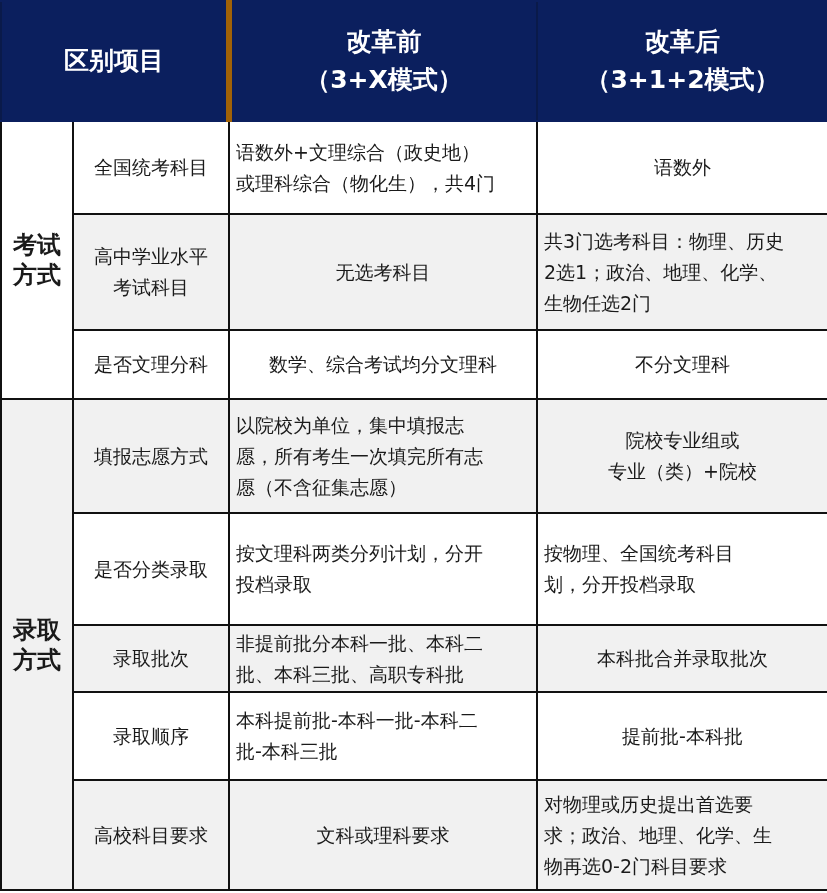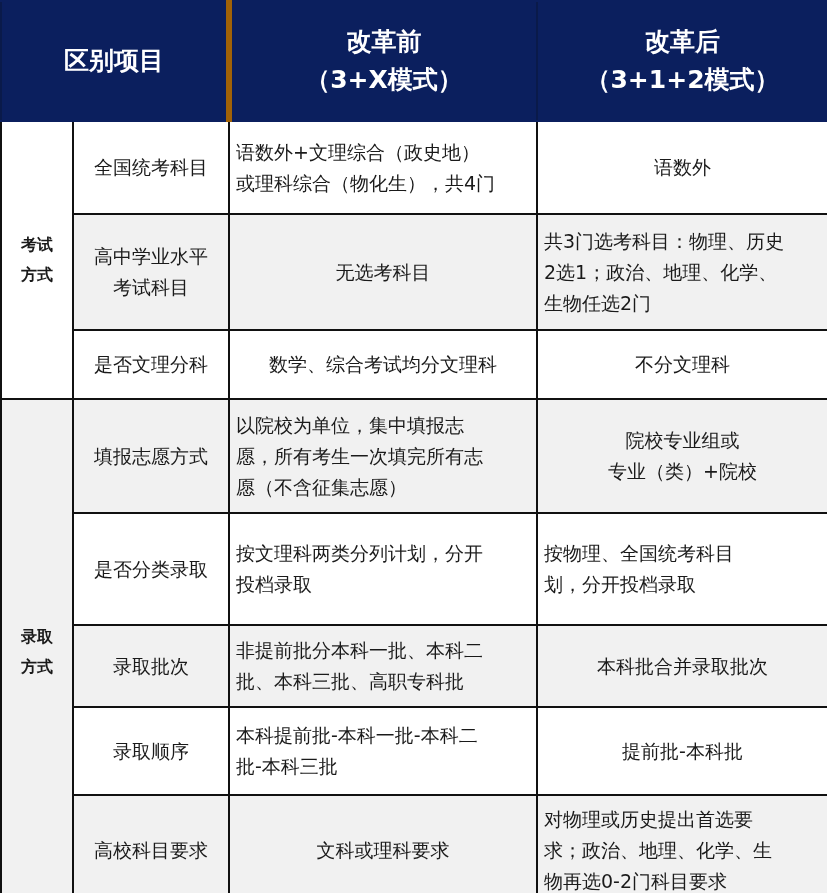--- a/index.html
+++ b/index.html
@@ -2,21 +2,21 @@
 <html><head>
 <meta charset="utf-8">
 <style>
   html, body { margin: 0; padding: 0; background: #ffffff; }
   body { width: 827px; height: 893px; overflow: hidden; font-family: "DejaVu Sans", "Liberation Sans", sans-serif; }
   table { border-collapse: collapse; table-layout: fixed; width: 827px; }
   td, th { border: 2px solid #111111; padding: 0 6px; font-size: 19px; color: #1a1a1a; line-height: 31px; }
   th { background: #0b1f5e; color: #ffffff; font-weight: bold; font-size: 25px; line-height: 38px; text-align: center; border-color: #0b1f5e #0a1a4a; }
   th.first { border-right: 6px solid #a16207; }
   th.mid { border-left: 1px solid #8b5cf6; border-right: 1px solid #000; }
-  .group { font-weight: bold; font-size: 16px; text-align: center; line-height: 30px; padding: 0 2px; }
+  .group { font-weight: bold; font-size: 24px; text-align: center; line-height: 30px; padding: 0 2px; }
   .center { text-align: center; }
   .left { text-align: left; }
   .white { background: #ffffff; }
   .gray { background: #f1f1f1; }
   .line { display: block; }
 </style>
 </head>
 <body>
 
 <table>
@@ -111,21 +111,21 @@
     <td class="left">
       <span class="line">按文理科两类分列计划，分开</span>
       <span class="line">投档录取</span>
     </td>
     <td class="left">
       <span class="line">按物理、全国统考科目</span>
       <span class="line">划，分开投档录取</span>
     </td>
   </tr>
 
-  <tr style="height:82px" class="gray">
+  <tr style="height:67px" class="gray">
     <td class="center">
       <span class="line">录取批次</span>
     </td>
     <td class="left">
       <span class="line">非提前批分本科一批、本科二</span>
       <span class="line">批、本科三批、高职专科批</span>
     </td>
     <td class="center">
       <span class="line">本科批合并录取批次</span>
     </td>

